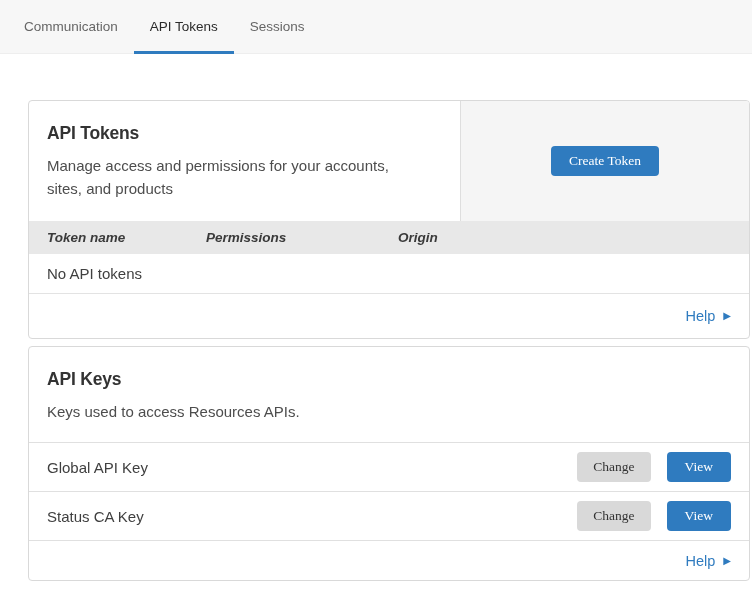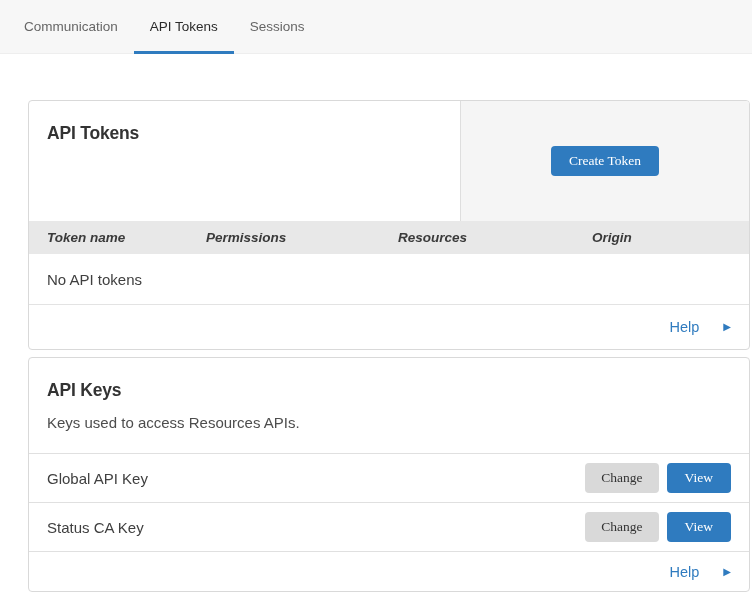--- a/index.html
+++ b/index.html
@@ -109,88 +109,88 @@
     align-items: center;
     padding: 0 18px;
     height: 33px;
     background: var(--table_head_bg, #e8e8e8);
     font-size: 13.5px;
     font-weight: 700;
     color: #3a3a3a;
     font-style: italic;
   }
   .empty-row {
-    height: 51px;
+    height: 40px;
     display: flex;
     align-items: center;
     padding: 0 18px;
     font-size: 15px;
     color: #404040;
     border-bottom: 1px solid #e3e3e3;
   }
   .card-footer {
     height: 44px;
     display: flex;
     align-items: center;
     justify-content: flex-end;
     padding: 0 18px;
   }
   .help-link {
     color: var(--accent_blue, #2f7bbf);
     font-size: 14.5px;
     text-decoration: none;
     display: inline-flex;
     align-items: center;
-    gap: 24px;
+    gap: 8px;
     cursor: pointer;
   }
   .help-arrow { font-size: 10px; line-height: 1; }
 
   
   .card2-head { padding: 22px 18px 19px; }
   .key-row {
     height: 49px;
     border-top: 1px solid #e0e0e0;
     display: flex;
     align-items: center;
     justify-content: space-between;
     padding: 0 18px;
     font-size: 15px;
     color: #404040;
   }
-  .row-actions { display: flex; gap: 8px; justify-content: center; }
+  .row-actions { display: flex; gap: 16px; justify-content: center; }
   .card2 .card-footer { border-top: 1px solid #e0e0e0; height: 40px; }
 </style>
 </head>
 <body>
 
 <div class="page">
 
   <nav class="tabbar">
     <div class="tab first">Communication</div>
     <div class="tab active">API Tokens</div>
     <div class="tab">Sessions</div>
   </nav>
 
   <main class="content">
 
     <section class="card">
       <div class="card-split">
         <div class="card-head-left">
           <h2 class="card-title">API Tokens</h2>
+          <p class="card-subtitle">Manage access and permissions for your accounts, sites, and products</p>
         </div>
         <div class="card-head-right">
           <button class="btn btn-blue">Create Token</button>
         </div>
       </div>
 
       <div class="table-head">
         <span>Token name</span>
         <span>Permissions</span>
-        <span>Resources</span>
         <span>Origin</span>
       </div>
 
       <div class="empty-row">
         <span>No API tokens</span>
       </div>
 
       <div class="card-footer">
         <a class="help-link">
           <span>Help</span>

